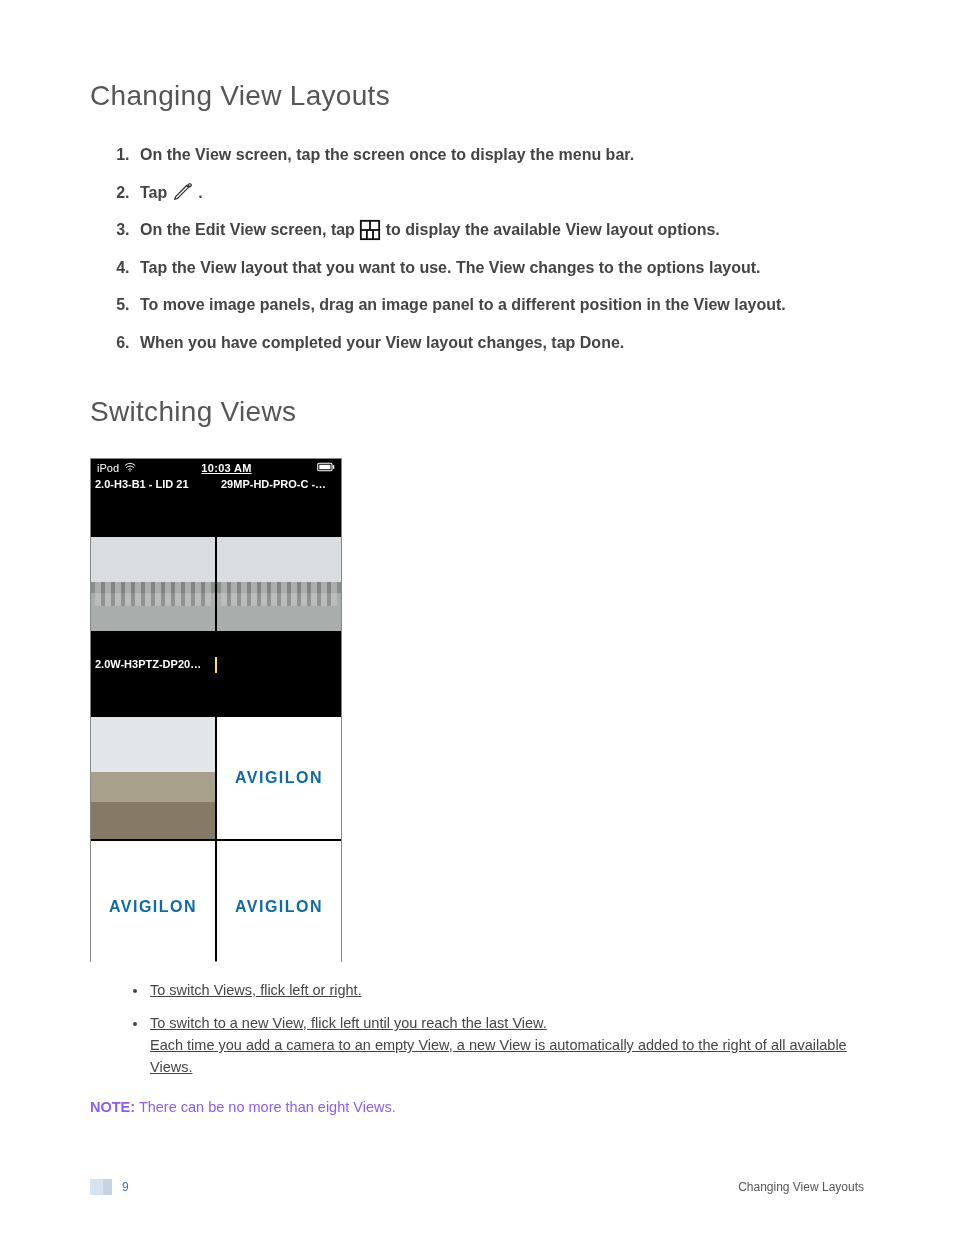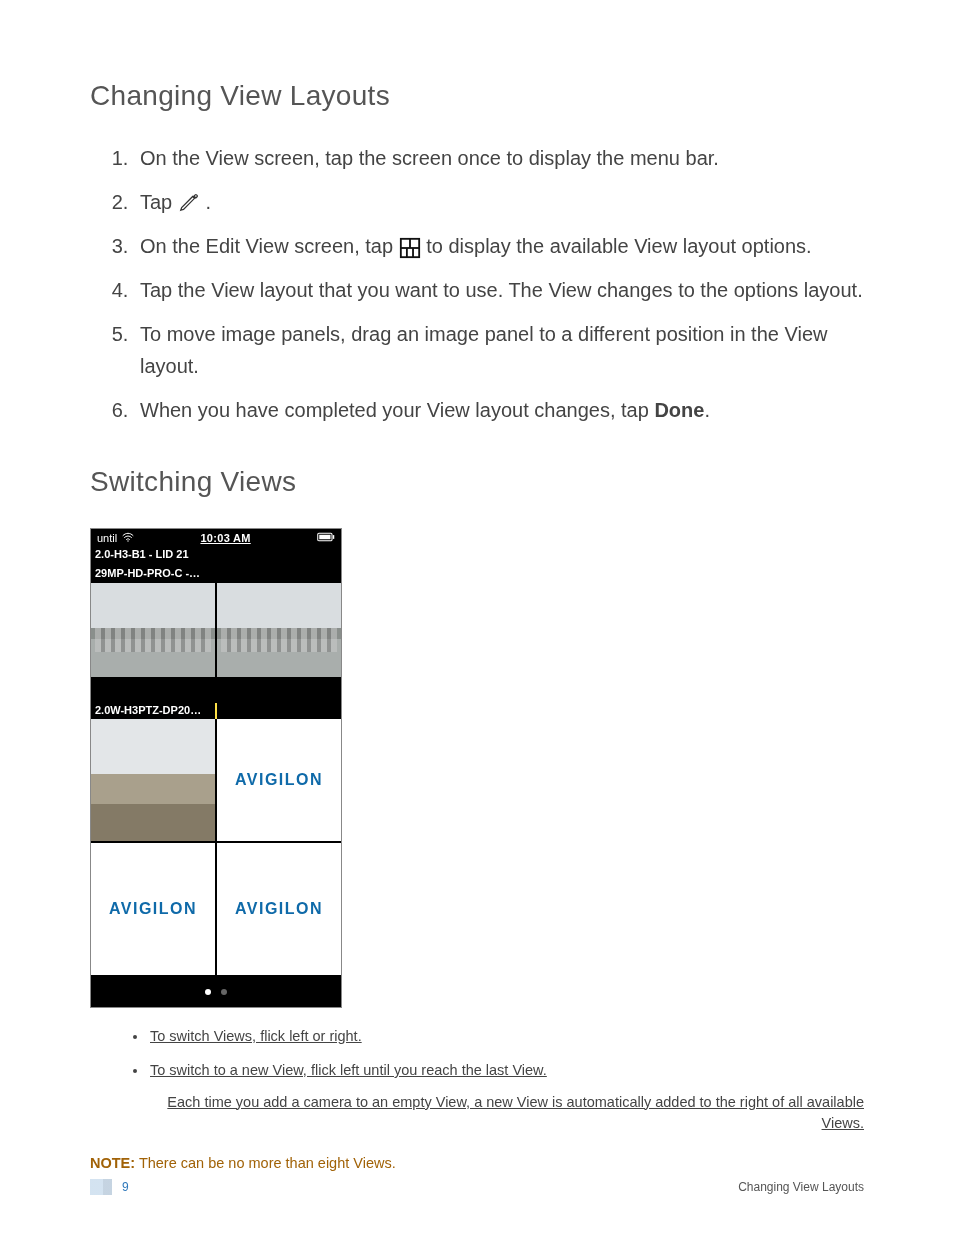--- a/index.html
+++ b/index.html
@@ -5,42 +5,43 @@
   * { box-sizing: border-box; }
   body {
     margin: 0;
     padding: 0;
     font-family: Arial, Helvetica, sans-serif;
     background: #fff;
     color: #333;
     width: 954px;
   }
   .page {
-    padding: 80px 90px 40px 90px;
+    padding: 80px 72px 40px 90px;
     min-height: 1235px;
     position: relative;
   }
   h2 {
     font-weight: 300;
     font-size: 28px;
     color: #555;
     margin: 0 0 30px 0;
     letter-spacing: 0.3px;
   }
   p.intro {
     font-size: 14.5px;
     color: #444;
     margin: 0 0 18px 0;
     line-height: 1.5;
   }
   ol.steps {
     margin: 0 0 40px 0;
     padding-left: 44px;
-    font-size: 20px;
+    font-size: 16px;
     color: #444;
+    font-weight: bold;
   }
   ol.steps li {
     margin-bottom: 12px;
     line-height: 1.6;
     padding-left: 6px;
   }
   ul.bullets {
     margin: 18px 0 18px 0;
     padding-left: 58px;
     font-size: 14.5px;
@@ -48,26 +49,24 @@
     list-style-type: disc;
   }
   ul.bullets li {
     margin-bottom: 12px;
     line-height: 1.5;
     padding-left: 2px;
     text-decoration: underline;
   }
   .sub {
     display: block;
-    margin-top: 10px;
-    text-align: right;
   }
   .note {
     font-size: 14.5px;
-    color: #a16207;
+    color: #8b5cf6;
     margin: 12px 0 0 0;
     line-height: 1.5;
   }
   .note-label { font-weight: bold; }
   .pencil-icon svg, .grid-icon svg { vertical-align: -4px; }
   .grid-icon svg { vertical-align: -6px; }
 
   
   .device {
     width: 252px;
@@ -101,20 +100,21 @@
   .row {
     display:flex;
     gap:2px;
   }
   .row .pane {
     flex:1;
     background:#14532d;
     height:92px;
     position:relative;
     overflow:hidden;
+    margin-top:44px;
   }
   .row.top .pane { height:94px; }
   .spacer { background:#000; height:26px; }
   .logo {
     display:flex;
     align-items:center;
     justify-content:center;
     height:100%;
     background:#fff;
     color:#0f6aa9;
@@ -205,39 +205,39 @@
     <li>
       <span>When you have completed your View layout changes, tap </span><strong>Done</strong><span>.</span>
     </li>
   </ol>
 
   <h2>Switching Views</h2>
 
   <div class="device">
     <div class="status-bar">
       <div class="status-left">
-        <span>until</span>
+        <span>iPod</span>
         <span>
           <svg width="12" height="10" viewBox="0 0 24 18">
               <path d="M2 6c6-6 14-6 20 0M5 10c4-4 10-4 14 0M9 14c2-2 4-2 6 0" fill="none" stroke="#fff" stroke-width="2" stroke-linecap="round"></path>
               <circle cx="12" cy="17" r="1.4" fill="#fff"></circle>
             </svg>
         </span>
       </div>
       <span class="status-time">10:03 AM</span>
       <span>
         <svg width="18" height="10" viewBox="0 0 24 12">
             <rect x="1" y="1" width="19" height="10" rx="1.5" fill="none" stroke="#fff" stroke-width="1.4"></rect>
             <rect x="3" y="3" width="15" height="6" fill="#fff"></rect>
             <rect x="21" y="3.5" width="2" height="5" fill="#fff"></rect>
           </svg>
       </span>
     </div>
 
-    <div class="row" style="background:#000;flex-direction:column;">
+    <div class="row" style="background:#000;">
       <div style="flex:1" class="titlebar">2.0-H3-B1 - LID 21</div>
       <div style="flex:1" class="titlebar">29MP-HD-PRO-C -…</div>
     </div>
     <div class="row top">
       <div class="pane">
           <div class="cam"></div>
         </div>
       <div class="pane">
           <div class="cam"></div>
         </div>

